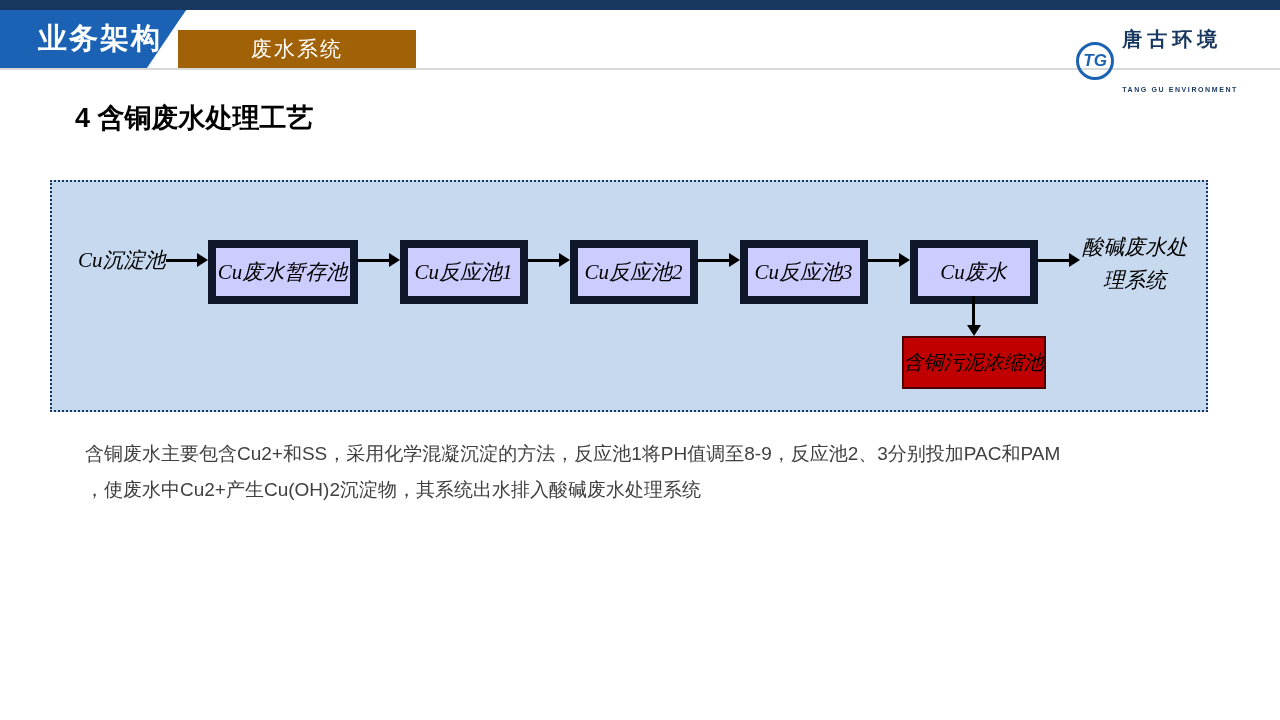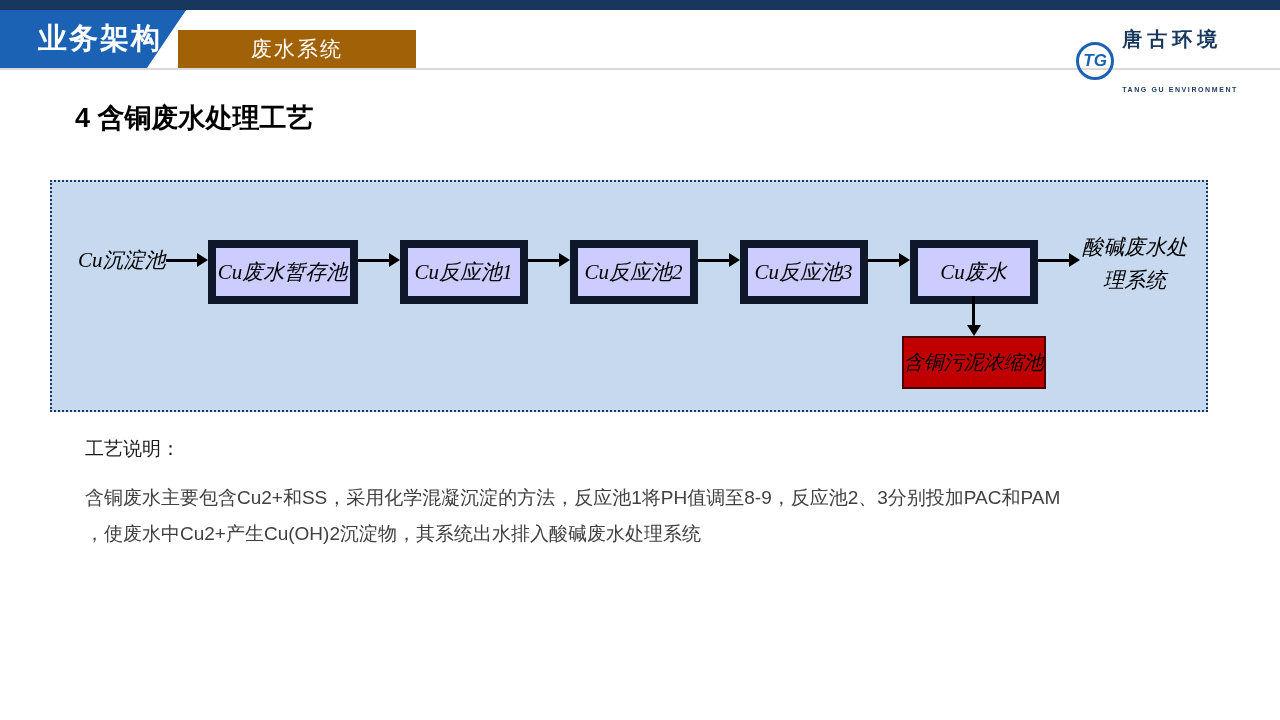--- a/index.html
+++ b/index.html
@@ -165,18 +165,17 @@
       </div>
 
       <div class="arrow-h"></div>
 
       <div class="out flow-serif">酸碱废水处理系统</div>
 
     </div>
   </div>
 
   <div class="notes">
-    <div class="notes-heading">工艺说明：</div>
     <div class="notes-line">含铜废水主要包含Cu2+和SS，采用化学混凝沉淀的方法，反应池1将PH值调至8-9，反应池2、3分别投加PAC和PAM</div>
     <div class="notes-line">，使废水中Cu2+产生Cu(OH)2沉淀物，其系统出水排入酸碱废水处理系统</div>
   </div>
 
 </div>
 
 </body></html>

